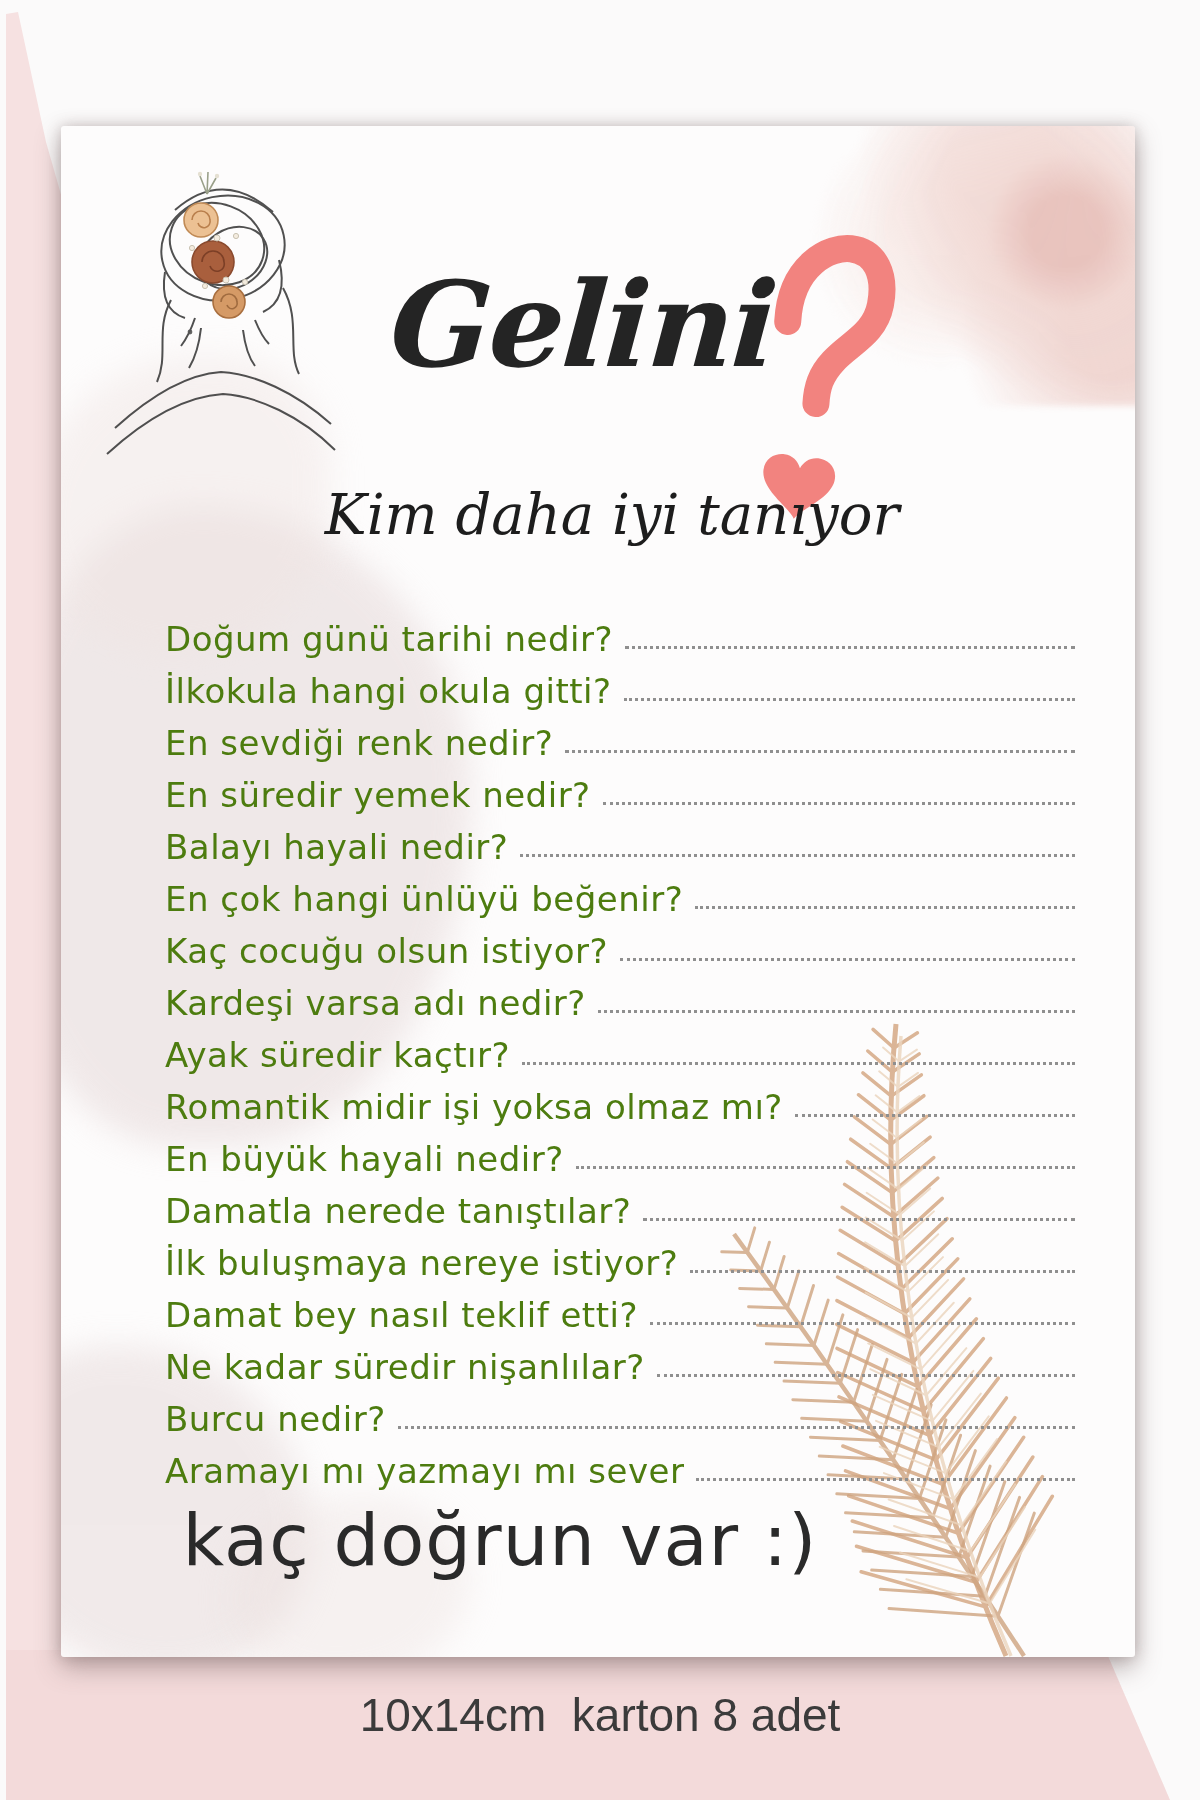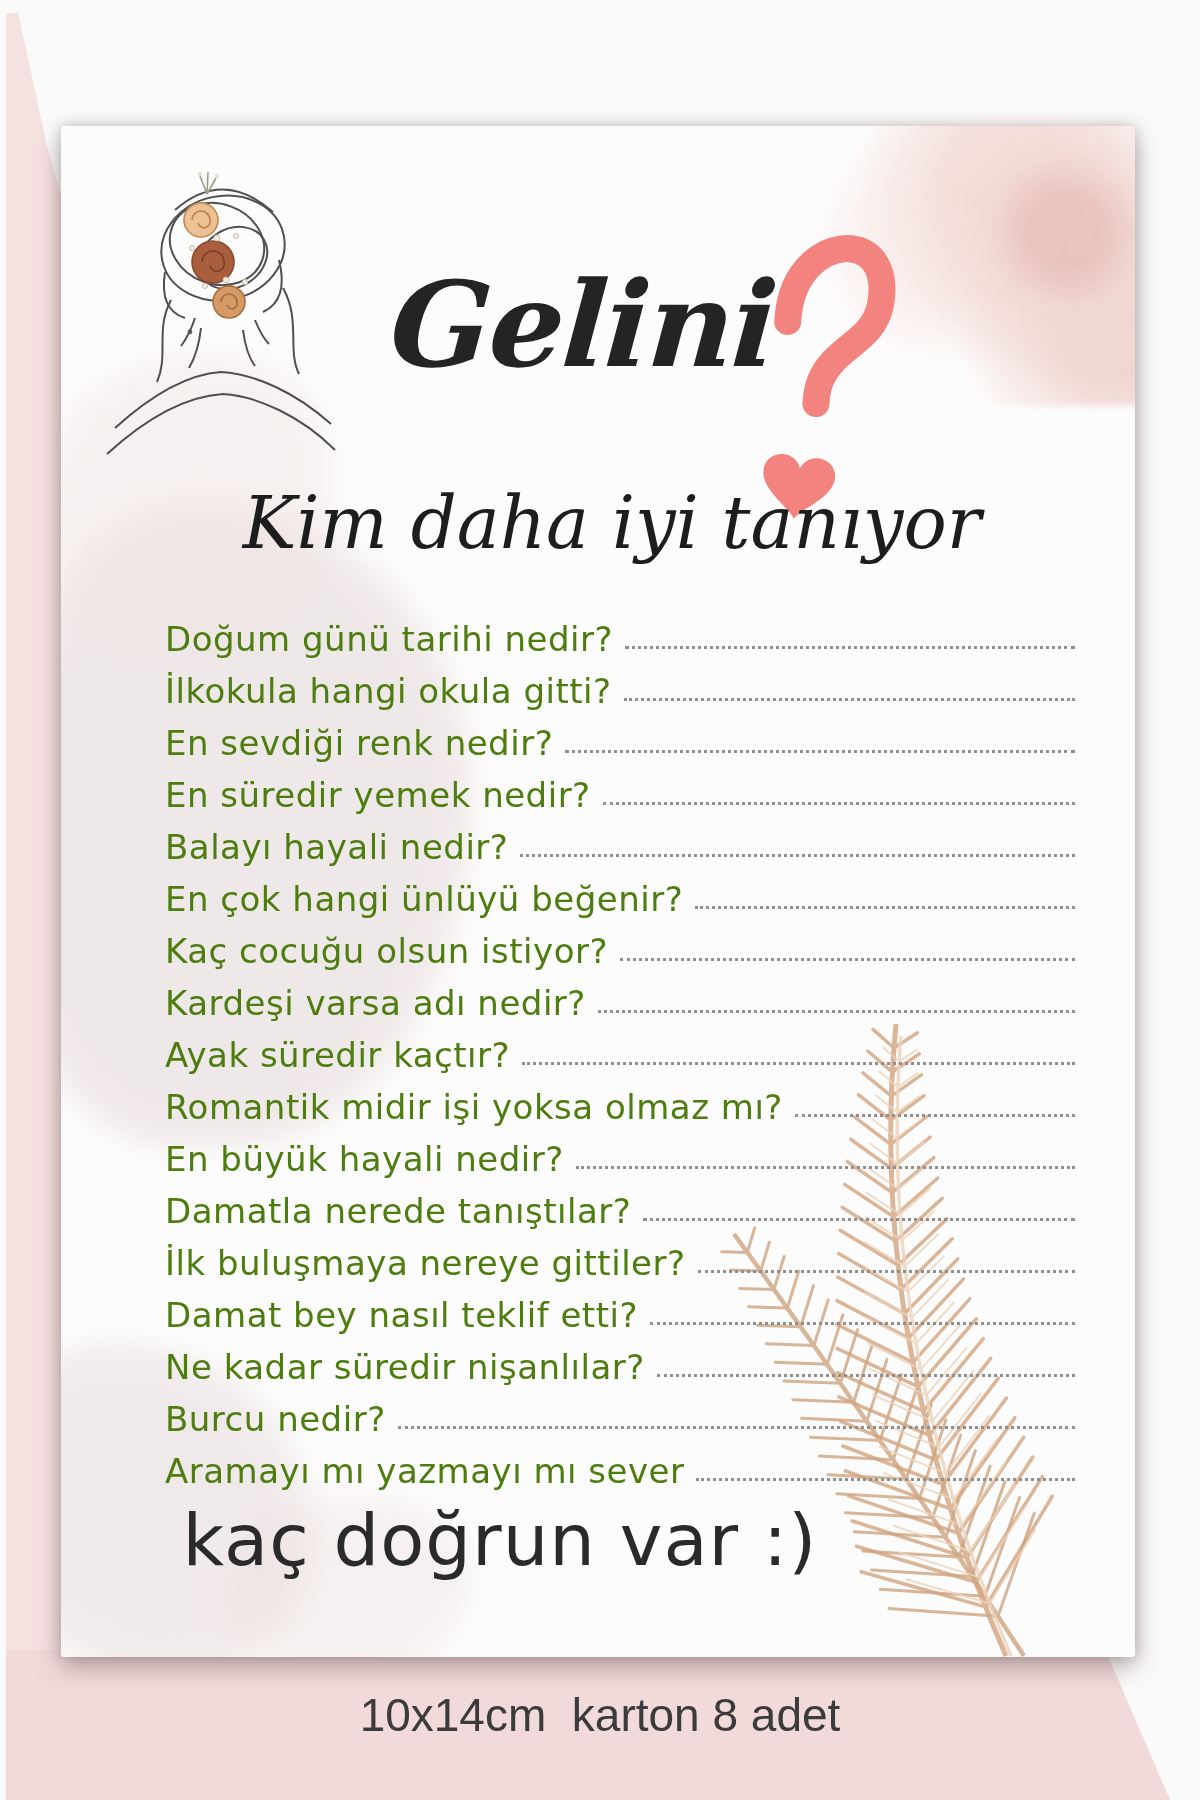--- a/index.html
+++ b/index.html
@@ -36,21 +36,21 @@
   .bride{position:absolute;left:44px;top:34px;width:235px;height:300px;}
   
   .title{position:absolute;left:330px;top:140px;width:440px;margin:0;
     font-family:"DejaVu Serif",serif;font-style:italic;font-weight:bold;
     font-size:118px;line-height:1;color:var(--ink,#242424);letter-spacing:-2px;
     transform:skewX(-4deg);}
   .qmark{position:absolute;left:694px;top:100px;width:130px;height:330px;
     color:var(--accent,#f2837f);transform:rotate(7deg);}
   .subtitle{position:absolute;left:0;top:358px;width:100%;margin:0;text-align:center;
     font-family:"DejaVu Serif",serif;font-style:italic;font-weight:normal;
-    font-size:72px;line-height:1.1;color:#1d1d1d;transform:translateX(14px);}
+    font-size:56px;line-height:1.1;color:#1d1d1d;transform:translateX(14px);}
   
   .questions{position:absolute;left:104px;top:480px;width:912px;}
   .qrow{display:flex;align-items:flex-end;height:52px;}
   .qtext{font-size:34px;line-height:1.1;color:#4d7c0f;letter-spacing:.5px;white-space:nowrap;}
   .leader{flex:1;border-bottom:3px dotted var(--line,#909090);margin:0 2px 9px 12px;min-width:30px;}
   
   .footer-line{position:absolute;left:0;top:1372px;width:100%;text-align:center;
     font-size:72px;color:#2a2a2a;letter-spacing:1px;transform:translateX(-98px);
     font-family:"DejaVu Sans",sans-serif;}
   
@@ -312,21 +312,21 @@
         </div>
         <div class="qrow">
           <span class="qtext">En büyük hayali nedir?</span>
           <span class="leader"></span>
         </div>
         <div class="qrow">
           <span class="qtext">Damatla nerede tanıştılar?</span>
           <span class="leader"></span>
         </div>
         <div class="qrow">
-          <span class="qtext">İlk buluşmaya nereye gittiler?</span>
+          <span class="qtext">İlk buluşmaya nereye istiyor?</span>
           <span class="leader"></span>
         </div>
         <div class="qrow">
           <span class="qtext">Damat bey nasıl teklif etti?</span>
           <span class="leader"></span>
         </div>
         <div class="qrow">
           <span class="qtext">Ne kadar süredir nişanlılar?</span>
           <span class="leader"></span>
         </div>

